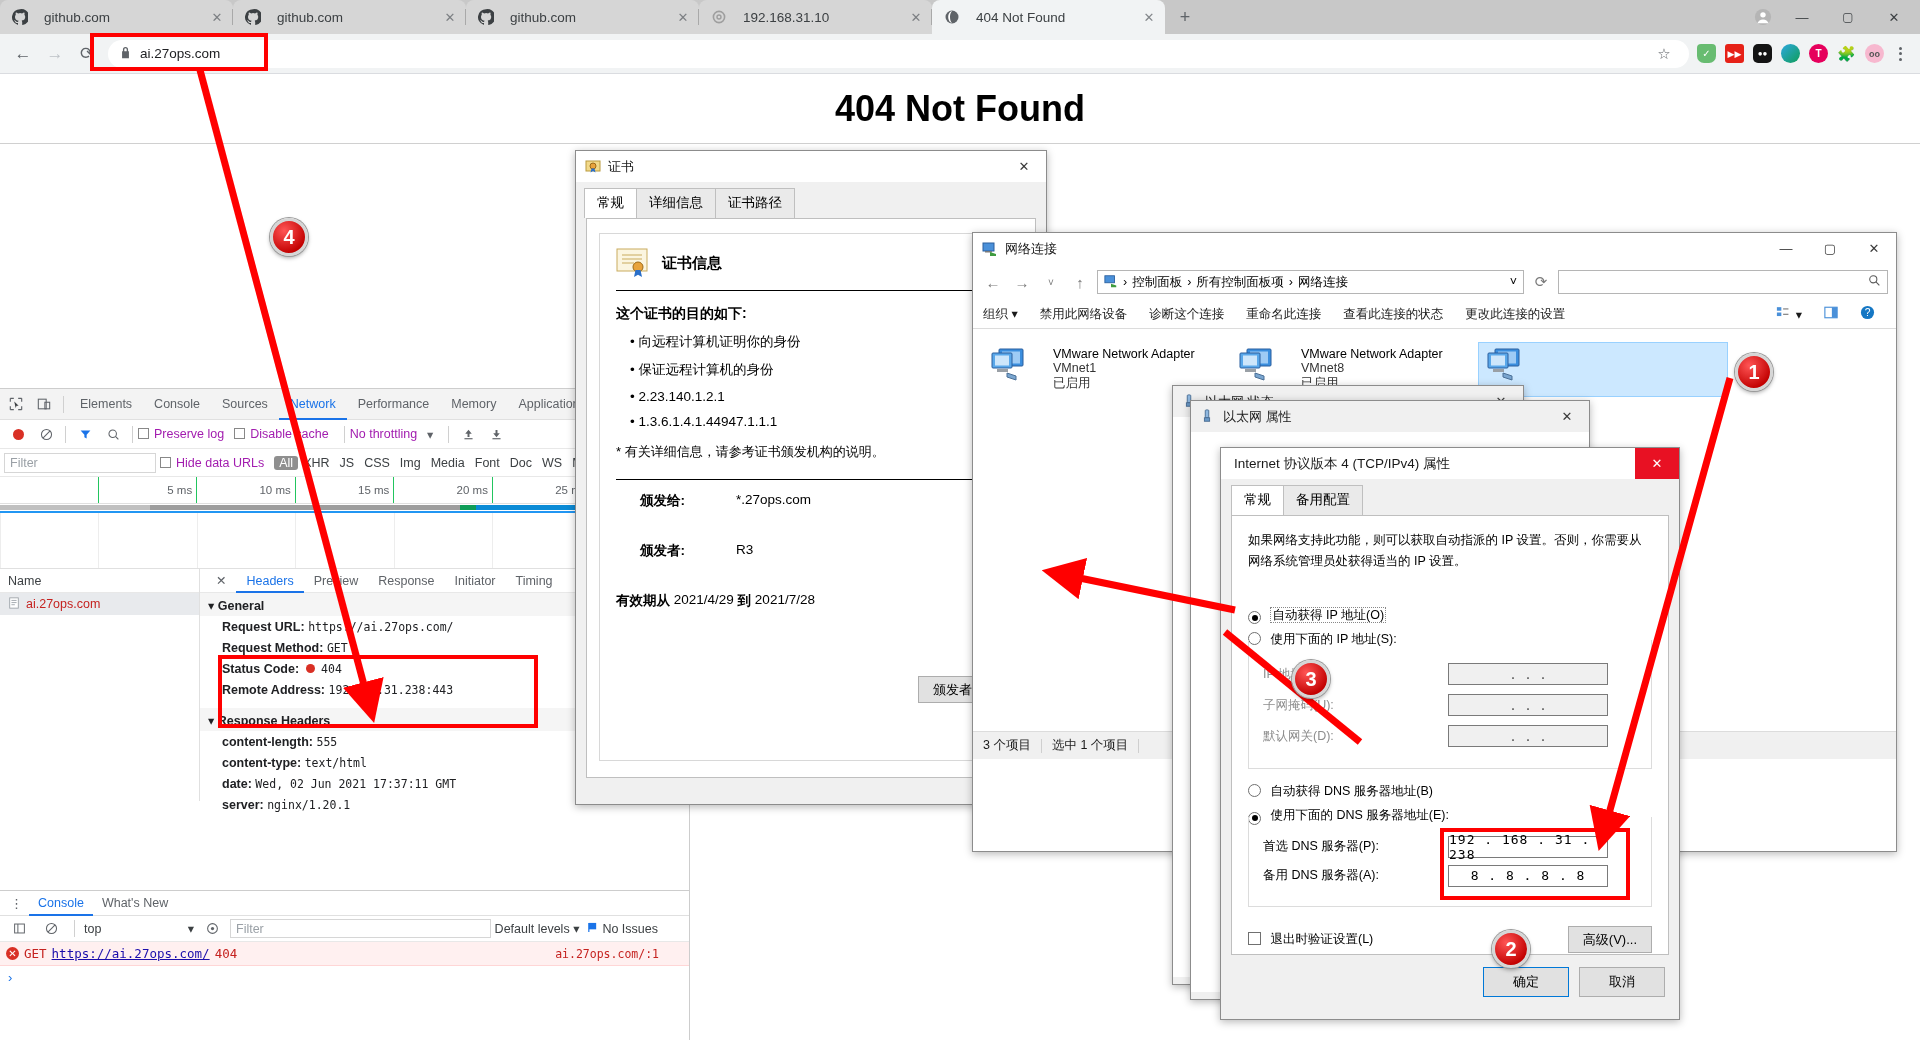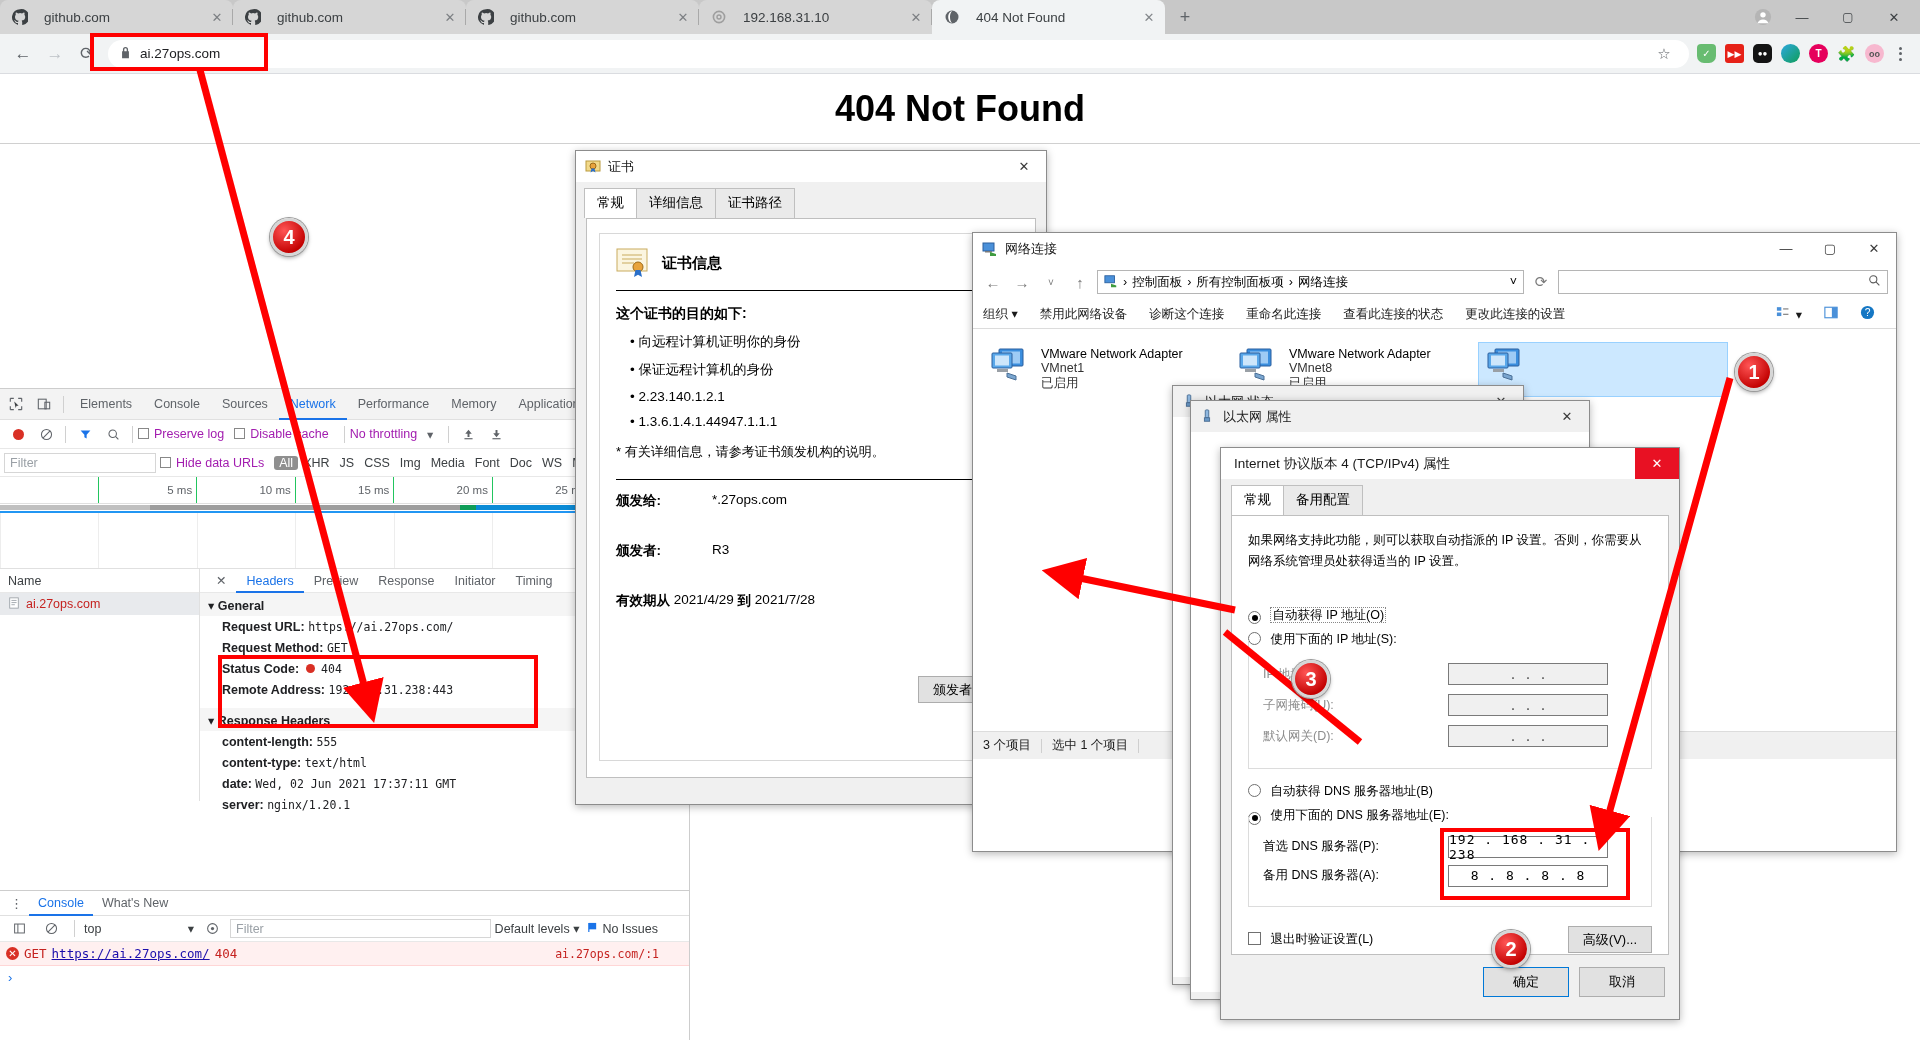--- a/index.html
+++ b/index.html
@@ -173,21 +173,21 @@
   .tab-win.sel { background:#fff; position:relative; z-index:2; }
   .certpanel { background:#fff; border:1px solid #bfbfbf; margin:0 10px; padding:0; position:relative;}
   .certinner { border:1px solid #d8d8d8; margin:14px 12px 10px 12px; padding:14px 16px; }
   .cert-h { display:flex; align-items:center; gap:12px; font-size:15px; font-weight:bold; }
   .cert-badge { width:34px;height:30px; flex:0 0 34px; }
   .hr { border-top:1.5px solid #000; margin:12px 0 14px 0; }
   .cert-sub { font-size:14px; font-weight:bold; margin-bottom:10px; }
   .cert-li { font-size:13.5px; margin:0 0 10px 14px; }
   .cert-note { font-size:13px; margin-top:14px; }
   .cert-kv { display:flex; font-size:13.5px; margin:10px 0; }
-  .cert-kv b { width:96px; display:inline-block; }
+  .cert-kv b { width:96px; display:inline-block;margin-left:24px; }
   .btn {
     border:1px solid #adadad; background:#e1e1e1; font-size:13px; color:#000;
     padding:5px 14px; min-width:86px; text-align:center;
   }
   .btn.primary { border:1px solid #0078d7; background:#e1e1e1; }
 
   
   #netwin { }
   .expl-nav { height:36px; display:flex; align-items:center; gap:5px; padding:0 8px; background:#fff;}
   .expl-arr { width:24px;height:24px; display:flex;align-items:center;justify-content:center;
@@ -195,21 +195,21 @@
   .addrbar { flex:1; height:24px; border:1px solid #b5b5b5; background:#fff; display:flex;
     align-items:center; gap:5px; padding:0 6px; font-size:12.5px; color:#000;}
   .srchbar { width:330px; height:24px; border:1px solid #b5b5b5; background:#fff; display:flex;
     align-items:center; justify-content:flex-end; padding:0 6px; color:#5a5a5a;}
   .cmdbar { height:29px; display:flex; align-items:center; gap:0; padding:0 10px;
     font-size:12.5px; color:#1a1a1a; border-bottom:1px solid #dcdcdc; background:#fff;}
   .cmdbar .ci { padding:0 11px; white-space:nowrap;}
   .cmdbar .spacer { margin-left:auto; }
   .adapters { background:#fff; height:402px; padding:14px 10px 0 10px; display:flex; gap:0;
     flex-wrap:wrap; align-content:flex-start;}
-  .adapter { width:248px; display:flex; gap:10px; padding:4px 6px; font-size:12.5px; }
+  .adapter { width:248px; display:flex; gap:22px; padding:4px 6px; font-size:12.5px; }
   .adapter.sel { background:#cce8ff; outline:1px solid #99d1ff;}
   .ad-icon { width:42px;height:36px;flex:0 0 42px;}
   .ad-l1 { font-weight:normal; }
   .ad-l2 { color:#333; }
   .ad-l3 { color:#333; white-space:nowrap; }
   .expl-status { height:28px; border-top:1px solid #dcdcdc; background:#f0f0f0;
     display:flex; align-items:center; font-size:12.5px; color:#1a1a1a;}
   .expl-status span { padding:0 10px;}
   .expl-status .vs { width:1px; height:14px; background:#cfcfcf; padding:0;}
 

